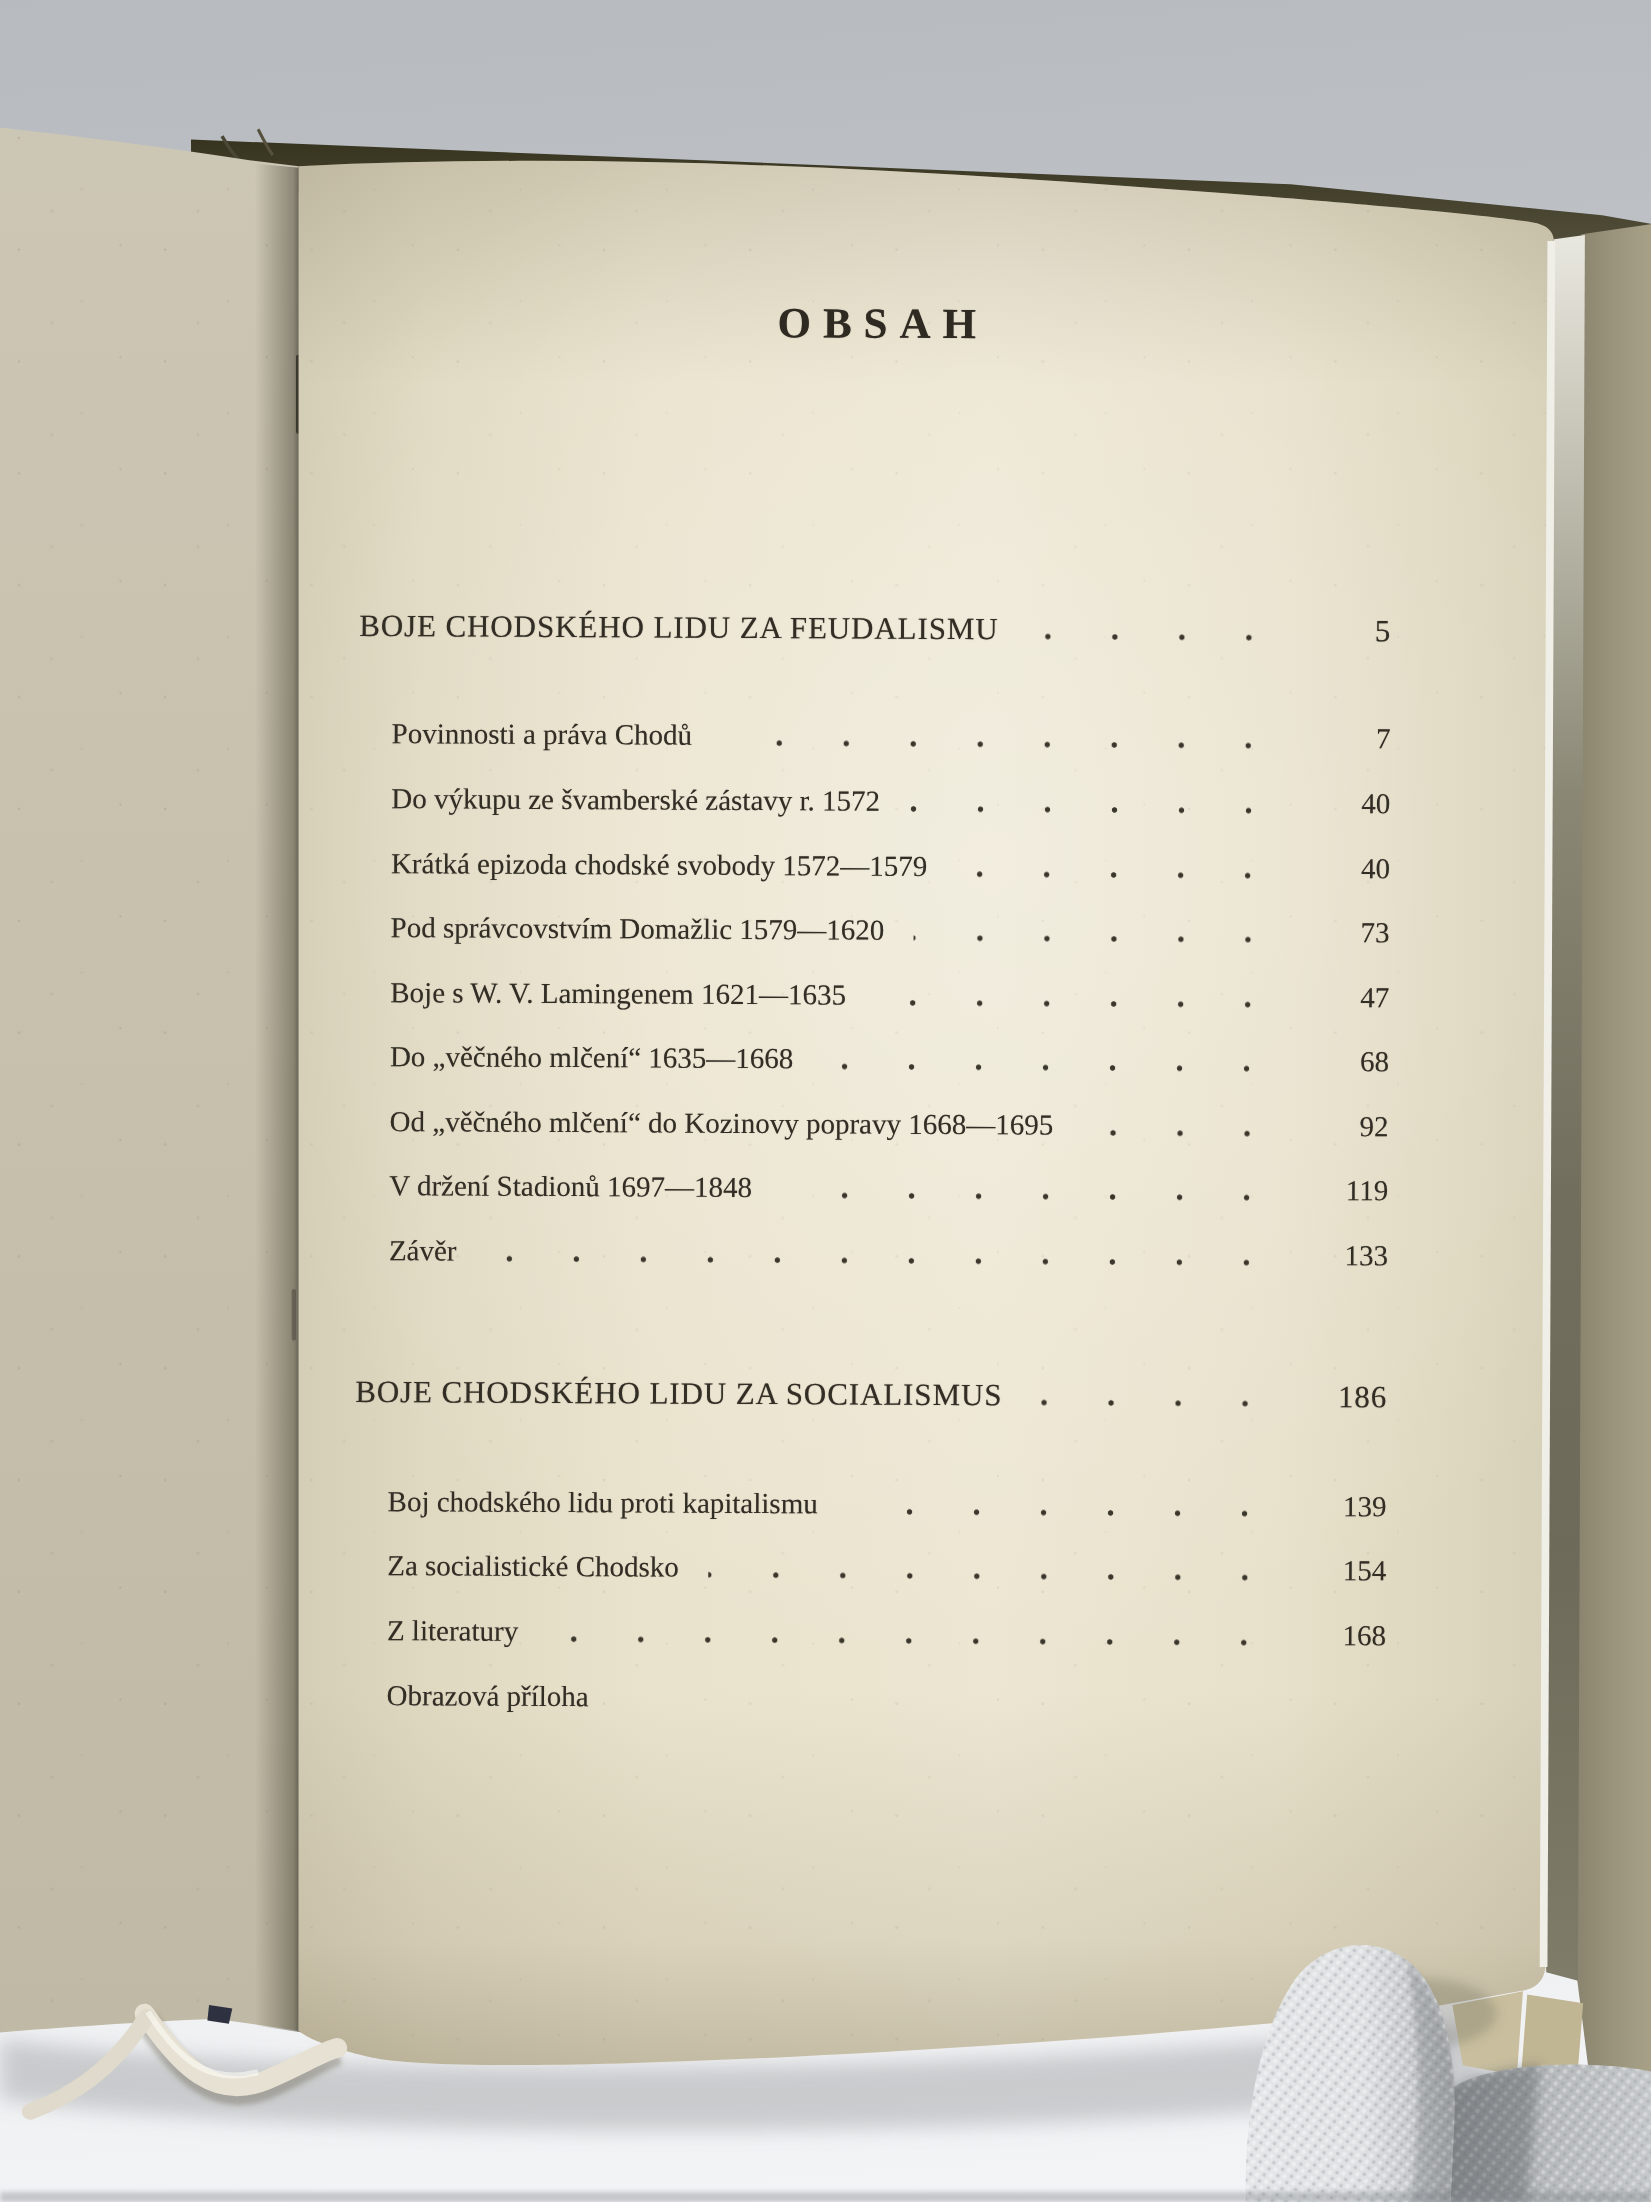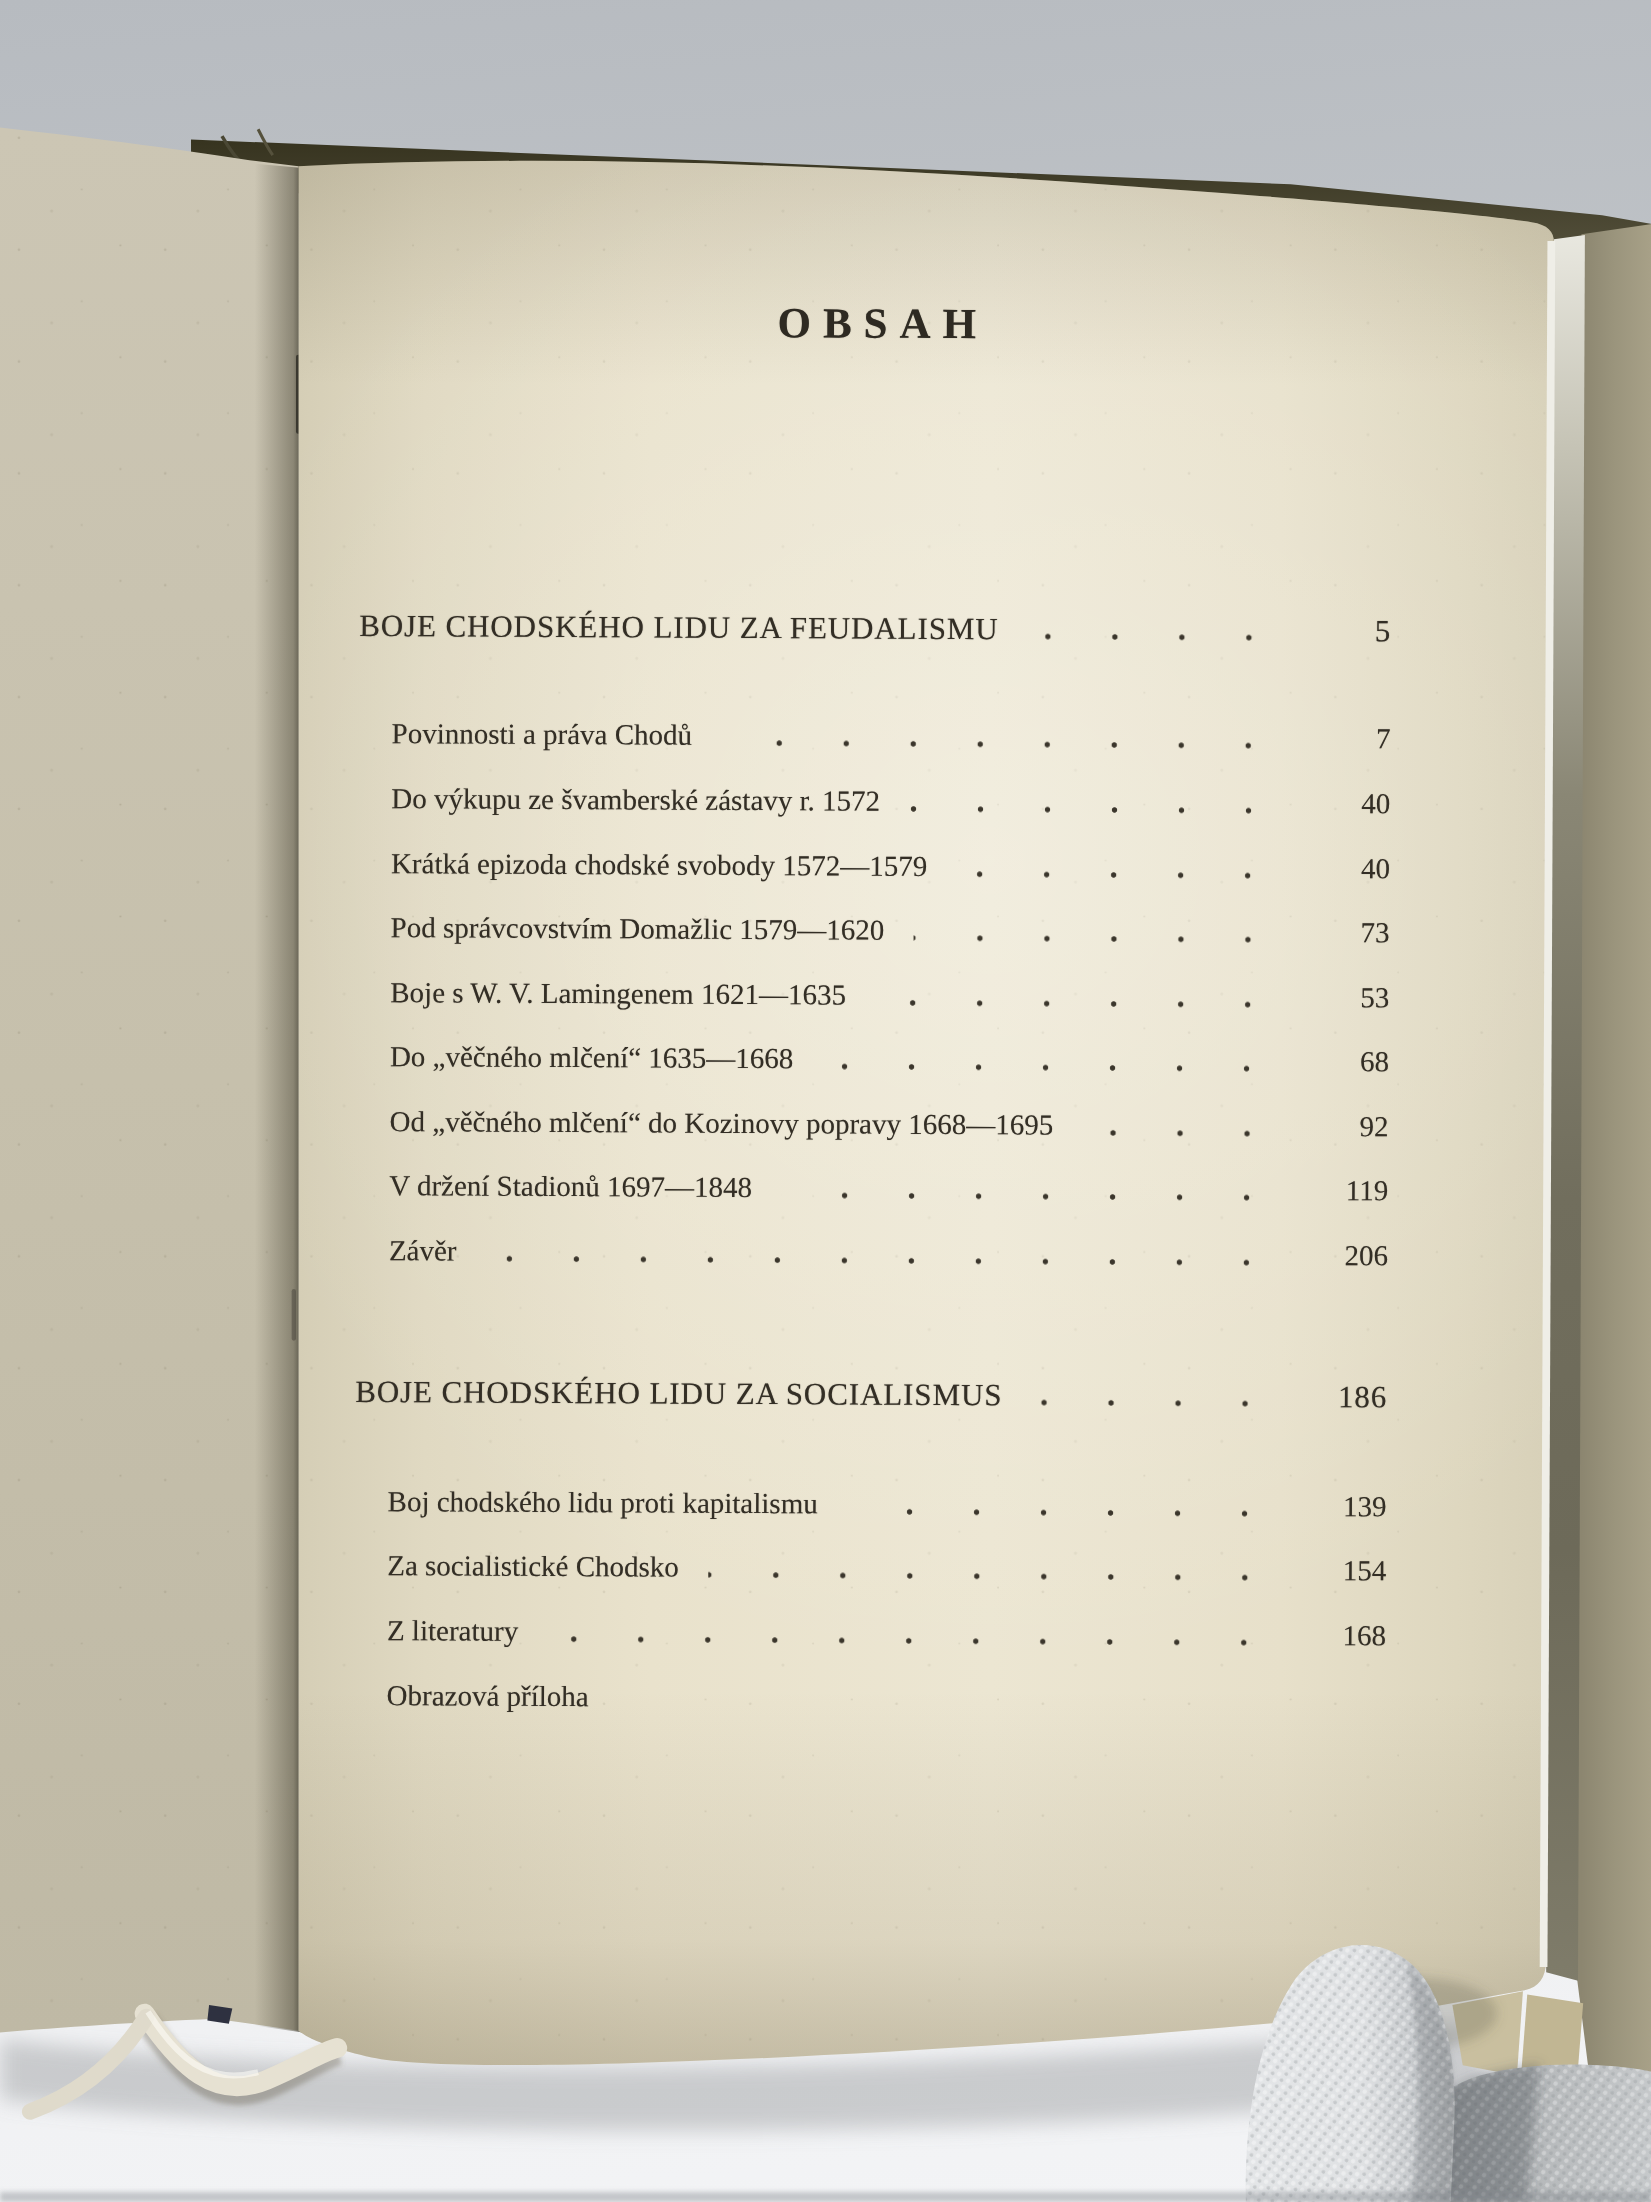--- a/index.html
+++ b/index.html
@@ -207,41 +207,41 @@
         <span class="toc-page">40</span>
       </div>
       <div class="toc-row item" style="top: 622px;">
         <span class="toc-label">Pod správcovstvím Domažlic 1579—1620</span>
         <span class="toc-leader"></span>
         <span class="toc-page">73</span>
       </div>
       <div class="toc-row item" style="top: 687px;">
         <span class="toc-label">Boje s W. V. Lamingenem 1621—1635</span>
         <span class="toc-leader"></span>
-        <span class="toc-page">53</span>
+        <span class="toc-page">47</span>
       </div>
       <div class="toc-row item" style="top: 751px;">
         <span class="toc-label">Do „věčného mlčení“ 1635—1668</span>
         <span class="toc-leader"></span>
         <span class="toc-page">68</span>
       </div>
       <div class="toc-row item" style="top: 816px;">
         <span class="toc-label">Od „věčného mlčení“ do Kozinovy popravy 1668—1695</span>
         <span class="toc-leader"></span>
         <span class="toc-page">92</span>
       </div>
       <div class="toc-row item" style="top: 880px;">
         <span class="toc-label">V držení Stadionů 1697—1848</span>
         <span class="toc-leader"></span>
         <span class="toc-page">119</span>
       </div>
       <div class="toc-row item" style="top: 945px;">
         <span class="toc-label">Závěr</span>
         <span class="toc-leader"></span>
-        <span class="toc-page">206</span>
+        <span class="toc-page">133</span>
       </div>
       <div class="toc-row section" style="top: 1086px;">
         <span class="toc-label">BOJE CHODSKÉHO LIDU ZA SOCIALISMUS</span>
         <span class="toc-leader"></span>
         <span class="toc-page">186</span>
       </div>
       <div class="toc-row item" style="top: 1196px;">
         <span class="toc-label">Boj chodského lidu proti kapitalismu</span>
         <span class="toc-leader"></span>
         <span class="toc-page">139</span>

